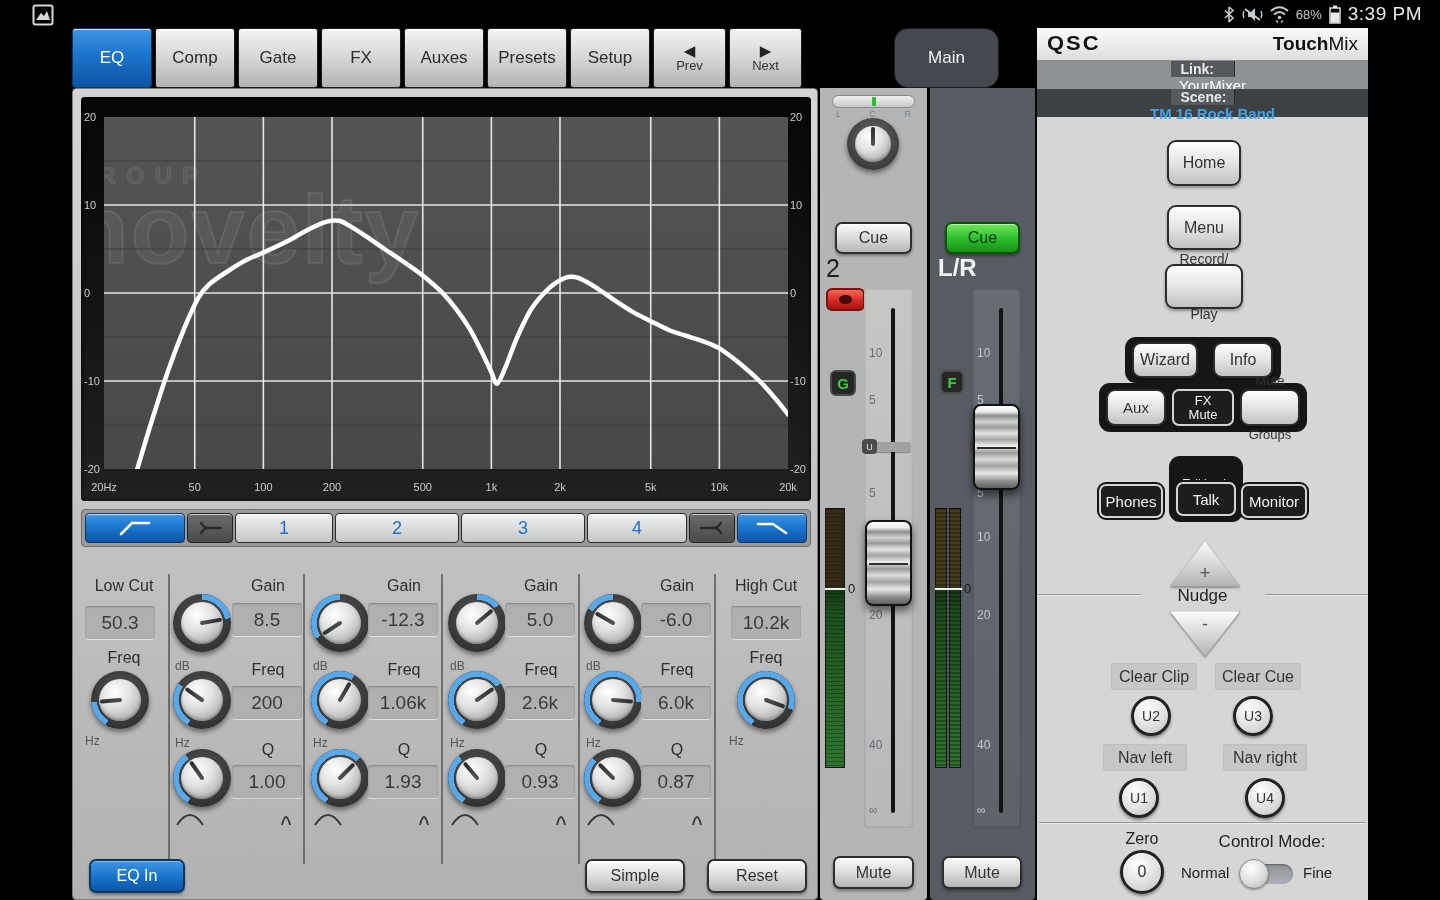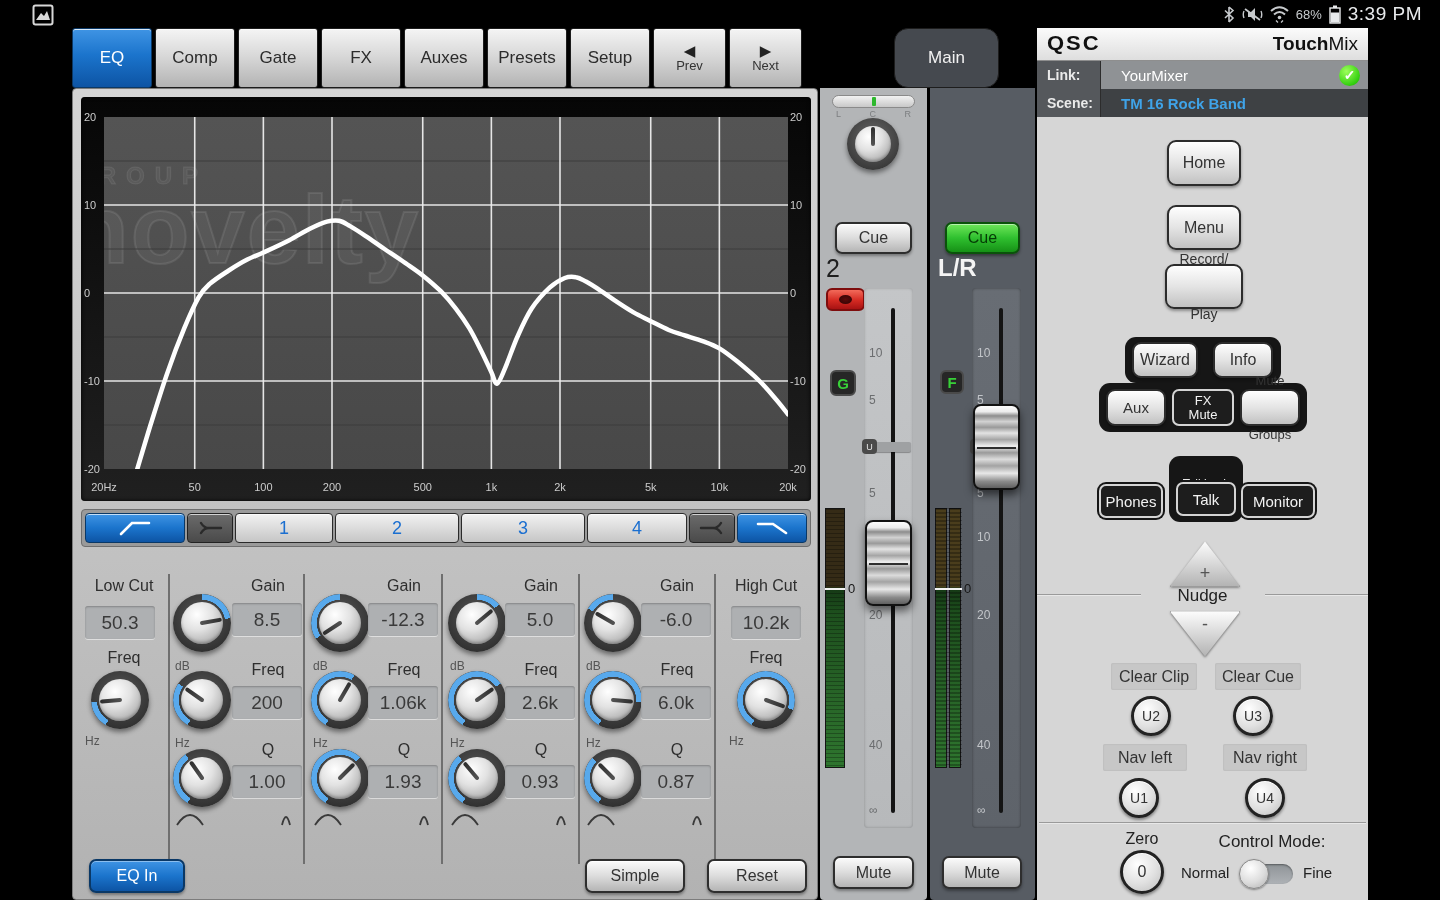--- a/index.html
+++ b/index.html
@@ -132,21 +132,21 @@
   .zerolab{position:absolute;font-size:13px;color:#161616;}
   .mutebtn{position:absolute;left:13px;top:768px;width:81px;height:33px;font-size:16px;}
 
   
   #rpanel{position:absolute;left:1037px;top:28px;width:331px;height:872px;background:#d6d6d6;}
   #rp-header{position:absolute;left:0;top:0;width:100%;height:33px;background:linear-gradient(180deg,#fbfbfb,#dedede);
              border-bottom:1px solid #8e8e8e;box-sizing:border-box;display:flex;align-items:center;justify-content:space-between;padding:0 10px;}
   #rp-header .qsc{font-size:22px;font-weight:800;letter-spacing:2px;color:#111;transform:scaleY(.92);}
   #rp-header .tm{font-size:19px;color:#111;}
   #rp-header .tm .b{font-weight:bold;}
-  .rp-row{position:absolute;left:0;width:100%;height:28px;display:flex;align-items:center;}
+  .rp-row{position:absolute;left:0;width:100%;height:28px;display:flex;align-items:center;flex-direction:column;}
   #rp-link{top:33px;background:#8f9295;}
   #rp-scene{top:61px;background:#3e4144;}
   .rp-rowlab{width:64px;height:100%;background:#55585c;color:#eaeaea;font-size:14px;font-weight:bold;
              display:flex;align-items:center;padding-left:10px;box-sizing:border-box;border-right:1px solid #2c2c2c;}
   .rp-rowval{flex:1;font-size:15px;padding-left:20px;}
   #rp-link .rp-rowval{color:#fff;}
   #rp-scene .rp-rowval{color:#3fa3e8;font-weight:bold;}
   .okcheck{width:21px;height:21px;border-radius:50%;margin-right:8px;
            background:radial-gradient(circle at 35% 30%,#9dff5a,#33cf10 70%,#1ea304);
            color:#fff;font-size:14px;font-weight:bold;display:flex;align-items:center;justify-content:center;}
@@ -583,21 +583,21 @@
         <span>Mute</span>
           <span>Groups</span>
       </div>
     </div>
 
     <div class="blackbox" style="left:132px;top:428px;width:74px;height:66px">
       <div id="rp-talkback-label">Talkback</div>
       <div class="dkbtn" style="left:7px;top:26px;width:60px;height:34px">Talk</div>
     </div>
     <div class="dkbtn" style="left:62px;top:456px;width:64px;height:34px">Phones</div>
-    <div class="dkbtn" style="left:204px;top:456px;width:74px;height:34px">Monitor</div>
+    <div class="dkbtn" style="left:204px;top:456px;width:66px;height:34px">Monitor</div>
 
     <div class="tri up" style="left:133px;top:512px">
       <div class="shape"></div>
         <span>+</span>
     </div>
     <div class="hline" style="left:0;top:566px;width:104px"></div>
     <div class="hline" style="left:228px;top:566px;width:103px"></div>
     <div class="rp-text" style="left:0;top:558px;width:331px;text-align:center;font-size:17px">Nudge</div>
     <div class="tri down" style="left:133px;top:582px">
       <div class="shape"></div>

